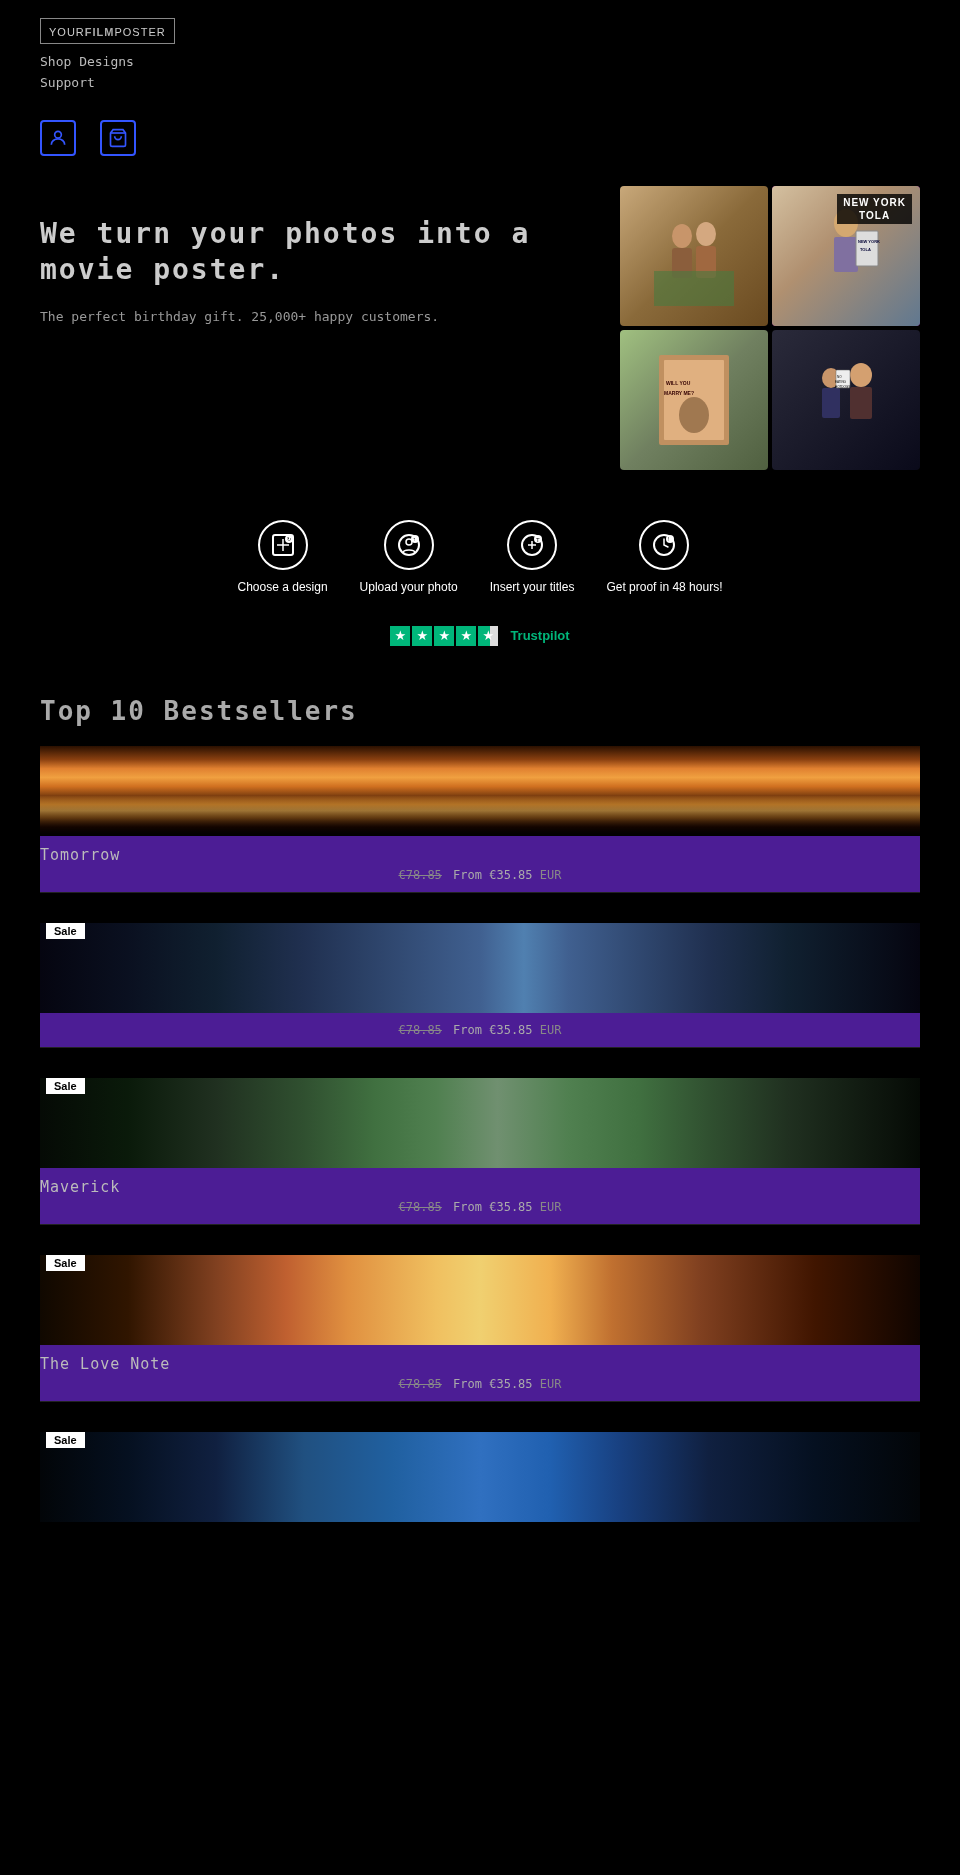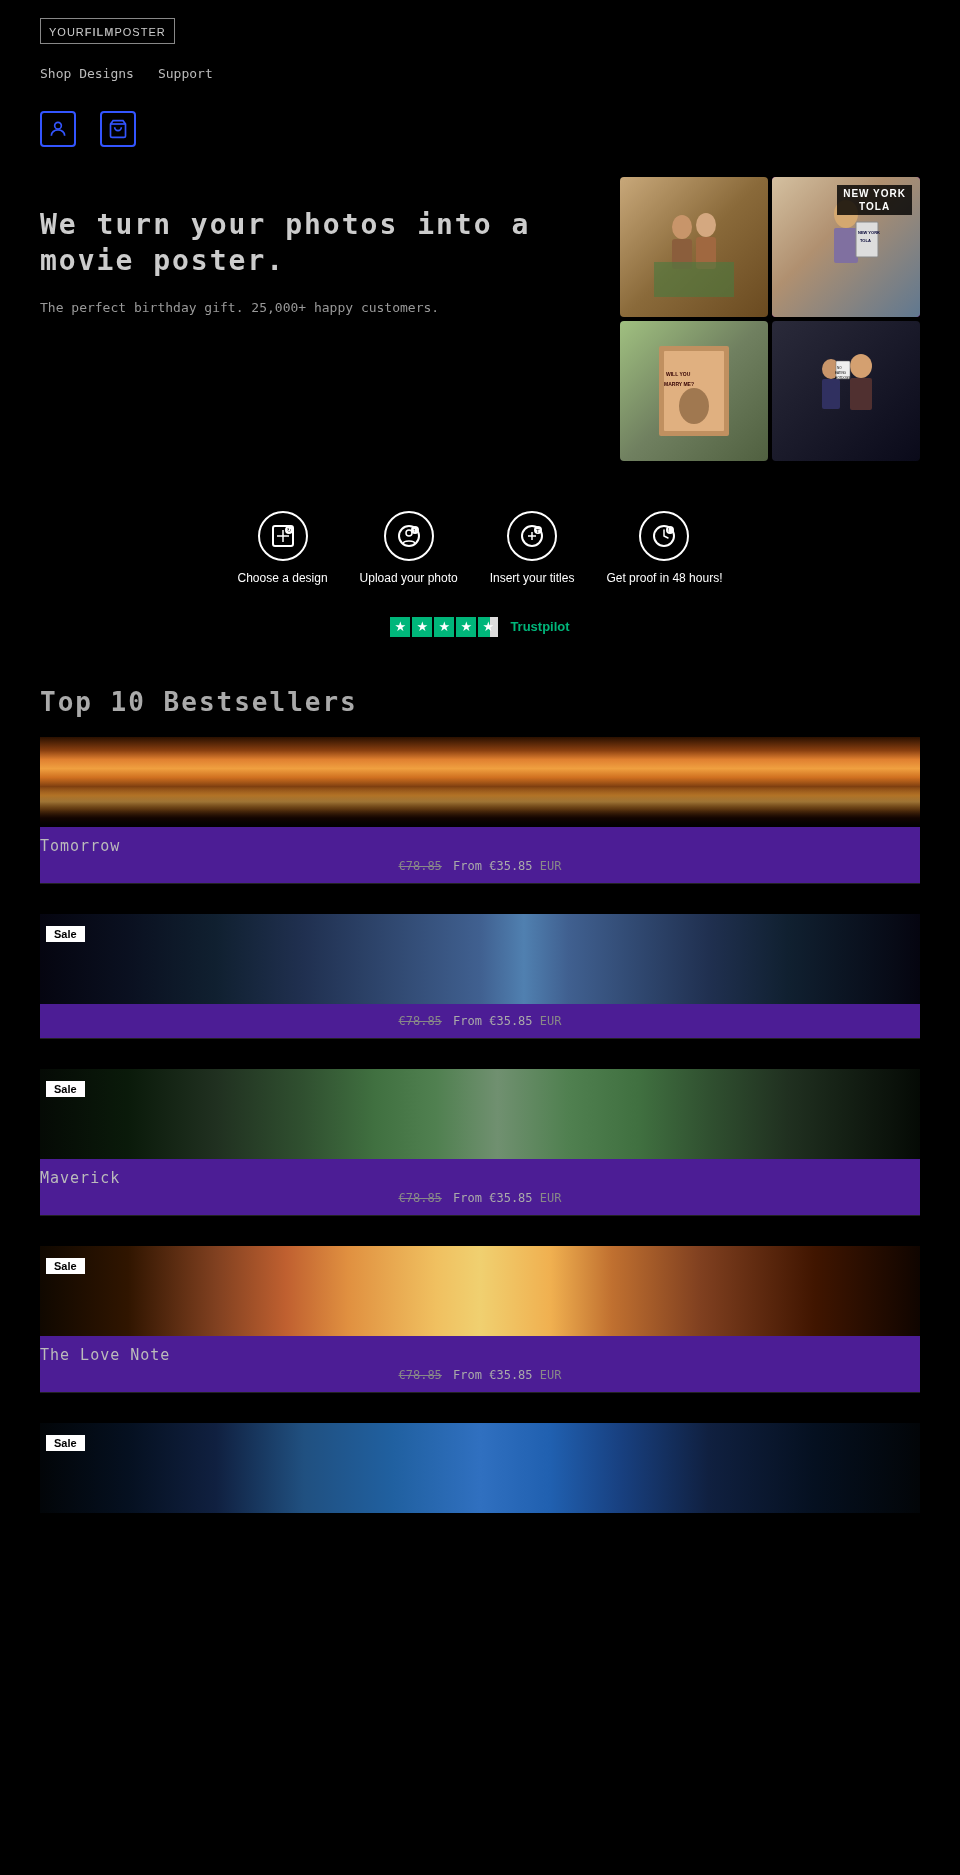--- a/index.html
+++ b/index.html
@@ -12,37 +12,37 @@
       overflow-x: hidden;
     }
 
     
     .header {
       padding: 18px 40px 10px;
       display: flex;
       flex-direction: column;
     }
     .logo-area {
-      margin-bottom: 12px;
     }
     .logo-box {
       border: 1px solid #888;
       padding: 3px 8px;
       display: inline-block;
     }
     .logo-text {
       font-size: 11px;
       color: #ccc;
       letter-spacing: 1px;
       text-transform: uppercase;
     }
     .logo-text span.film { color: #aaa; font-weight: bold; }
     .nav-links {
       display: flex;
-      gap: 24px;
+      flex-direction: column;
+      gap: 6px;
       margin-top: 10px;
     }
     .nav-link {
       color: #bbb;
       font-size: 13px;
       text-decoration: none;
       font-family: monospace;
     }
 
     
@@ -288,21 +288,21 @@
         #050a10 0%, #102030 15%,
         #204060 30%, #306090 45%,
         #2050a0 55%, #103060 65%,
         #102040 75%, #051020 90%,
         #020508 100%
       );
     }
 
     .sale-badge {
       position: absolute;
-      top: 12px;
+      top: 0;
       left: 6px;
       background: #fff;
       color: #000;
       font-size: 11px;
       font-weight: bold;
       padding: 2px 8px;
     }
     .product-info {
       padding: 10px 0 5px;
     }

